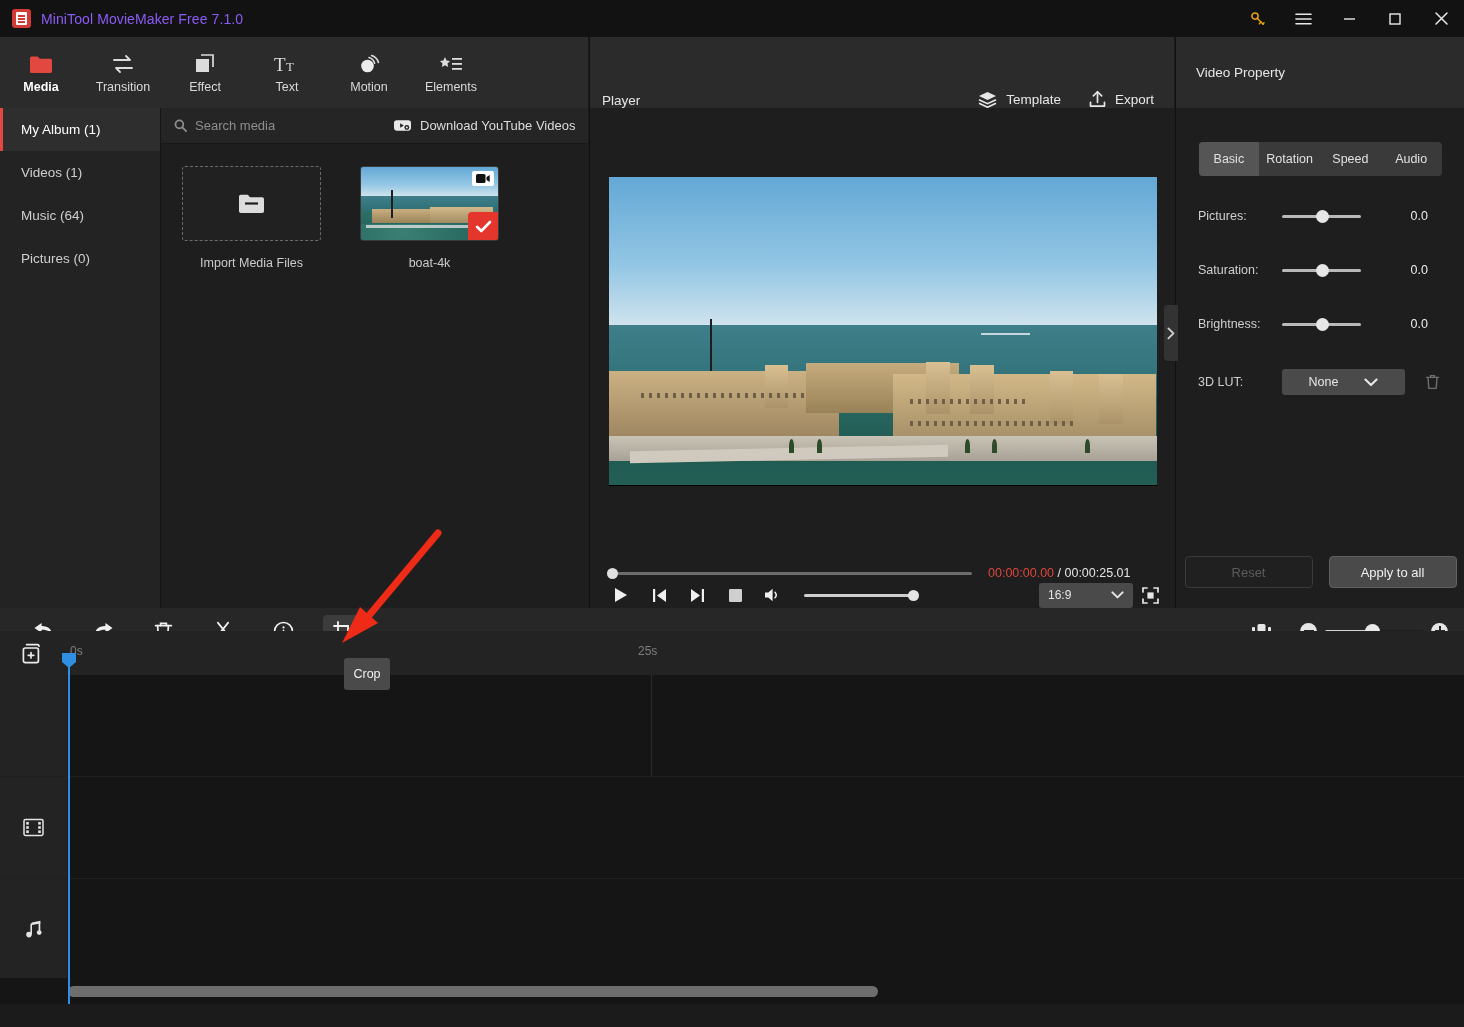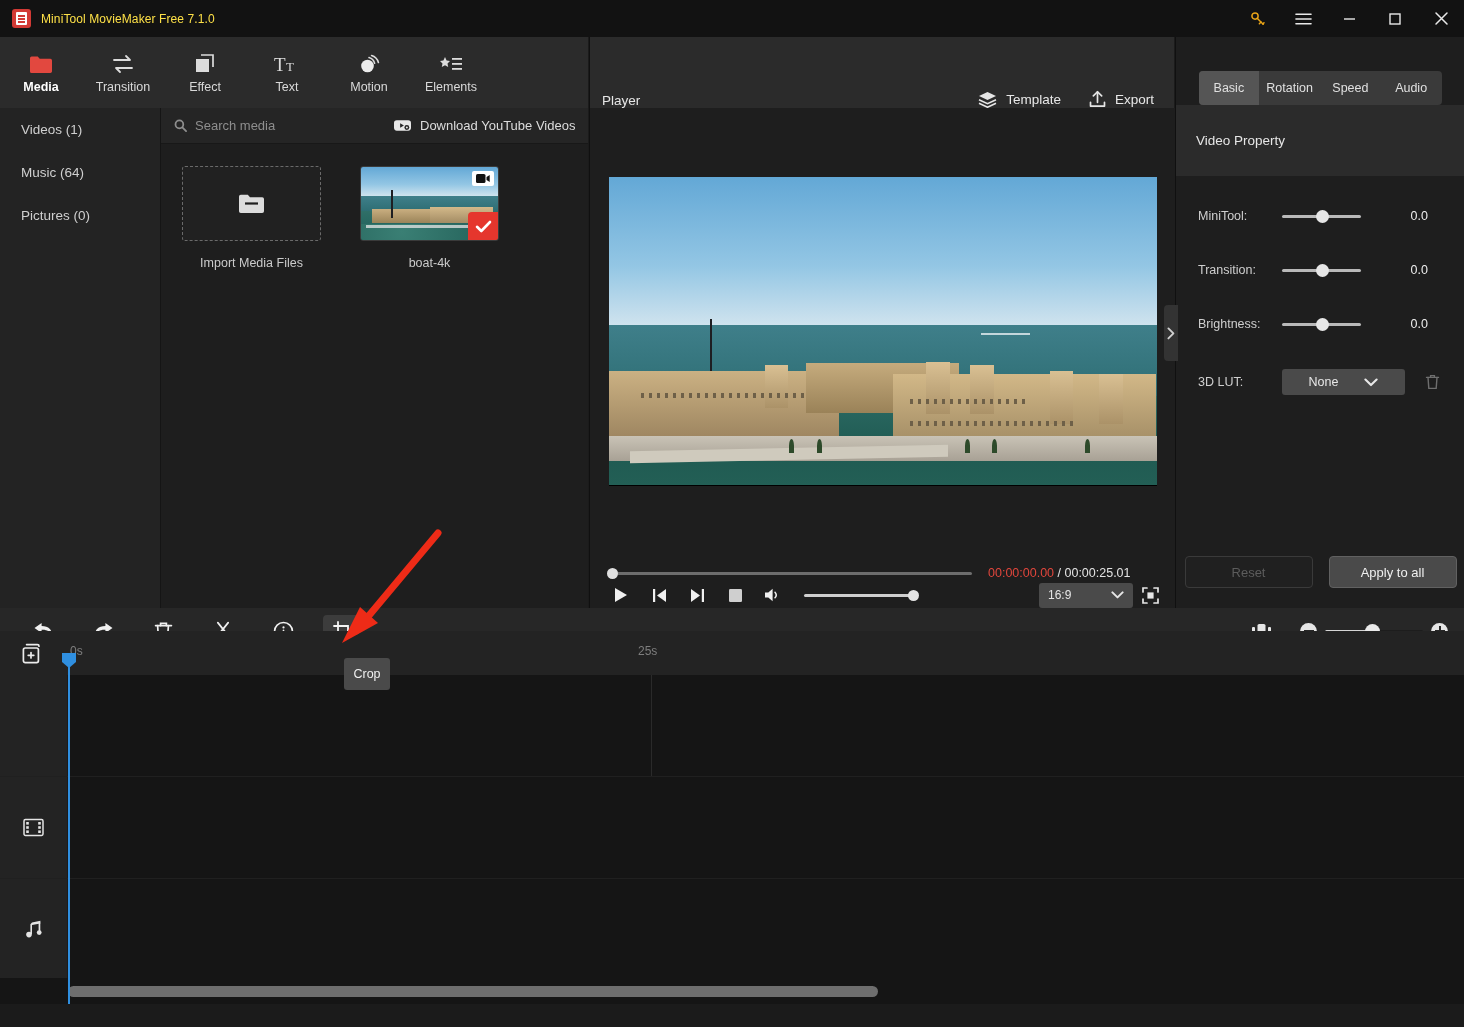--- a/index.html
+++ b/index.html
@@ -21,21 +21,21 @@
     background:#d23a35;border-radius:3px;position:relative;flex:none;
   }
   #applogo:before{
     content:""; position:absolute; left:4px; top:3px; width:11px; height:13px;
     background:#fff; border-radius:1px;
   }
   #applogo:after{
     content:""; position:absolute; left:6px; top:6px; width:7px; height:2px;
     background:#d23a35; box-shadow:0 3px 0 #d23a35, 0 6px 0 #d23a35;
   }
-  #apptitle{ font-size:12px; color:#fde047; letter-spacing:.1px; font-weight:400;}
+  #apptitle{ font-size:14px; color:#8b5cf6; letter-spacing:.1px; font-weight:400;}
   .win-btns{ margin-left:auto; display:flex; align-items:center; height:37px; }
   .win-btn{
     width:46px;height:37px;display:flex;align-items:center;justify-content:center;
     cursor:pointer;
   }
 
   
   #stage{ position:absolute; left:0; top:37px; width:1464px; height:571px; }
 
   
@@ -362,20 +362,23 @@
               <rect x="13" y="7" width="10" height="1.8"></rect>
               <rect x="13" y="12" width="10" height="1.8"></rect>
           </svg>
         </span>
         <span>Elements</span>
       </div>
     </div>
 
     <div id="mediapanel">
       <div id="albumlist">
+        <div class="album-item active">
+          <span>My Album (1)</span>
+        </div>
         <div class="album-item">
           <span>Videos (1)</span>
         </div>
         <div class="album-item">
           <span>Music (64)</span>
         </div>
         <div class="album-item">
           <span>Pictures (0)</span>
         </div>
       </div>
@@ -560,46 +563,46 @@
       </div>
     </div>
   </div>
 
   <div id="propcol">
     <div id="collapsehandle">
       <svg width="8" height="13" viewBox="0 0 8 13" fill="none" stroke="#cfcfcf" stroke-width="1.9" stroke-linecap="round" stroke-linejoin="round">
           <path d="M1.4 1.4l5 5-5 5"></path>
         </svg>
     </div>
+    <div id="prophdr">Video Property</div>
+
     <div id="proptabs">
       <div class="ptab active">
           <span>Basic</span>
         </div>
       <div class="ptab">
           <span>Rotation</span>
         </div>
       <div class="ptab">
           <span>Speed</span>
         </div>
       <div class="ptab">
           <span>Audio</span>
         </div>
     </div>
 
-    <div id="prophdr">Video Property</div>
-
     <div class="prop-row">
-      <div class="prop-label">MiniTool:</div>
+      <div class="prop-label">Pictures:</div>
       <div class="pslider">
           <div class="pknob"></div>
         </div>
       <div class="pval">0.0</div>
     </div>
     <div class="prop-row">
-      <div class="prop-label">Transition:</div>
+      <div class="prop-label">Saturation:</div>
       <div class="pslider">
           <div class="pknob"></div>
         </div>
       <div class="pval">0.0</div>
     </div>
     <div class="prop-row">
       <div class="prop-label">Brightness:</div>
       <div class="pslider">
           <div class="pknob"></div>
         </div>

